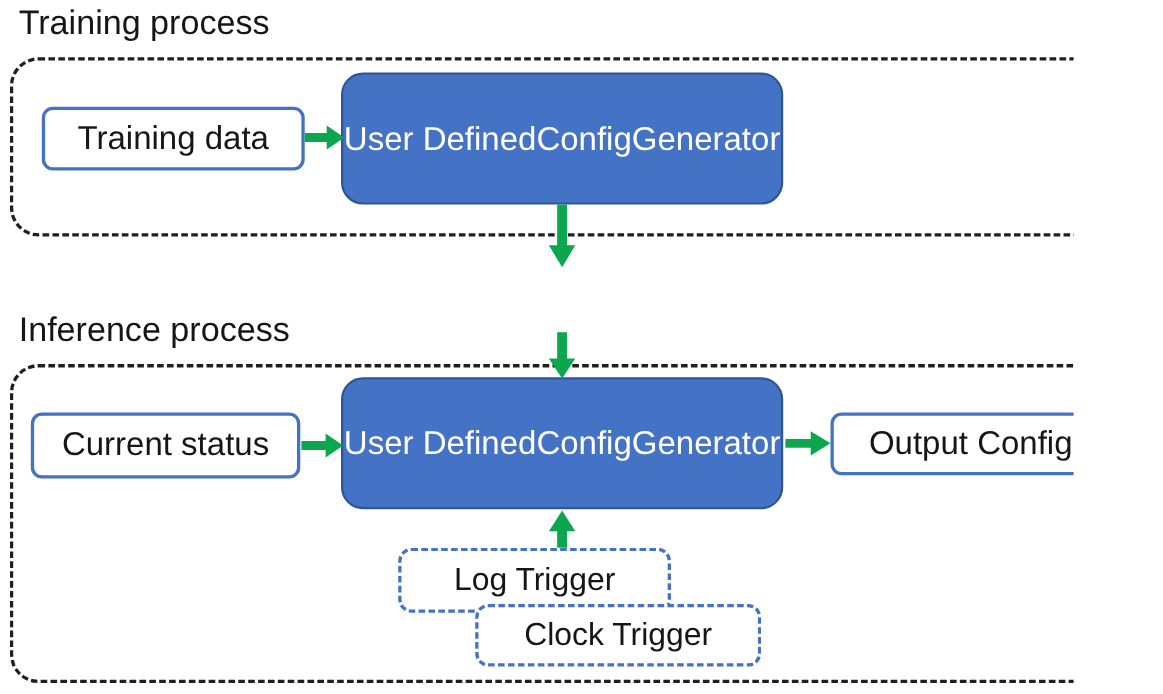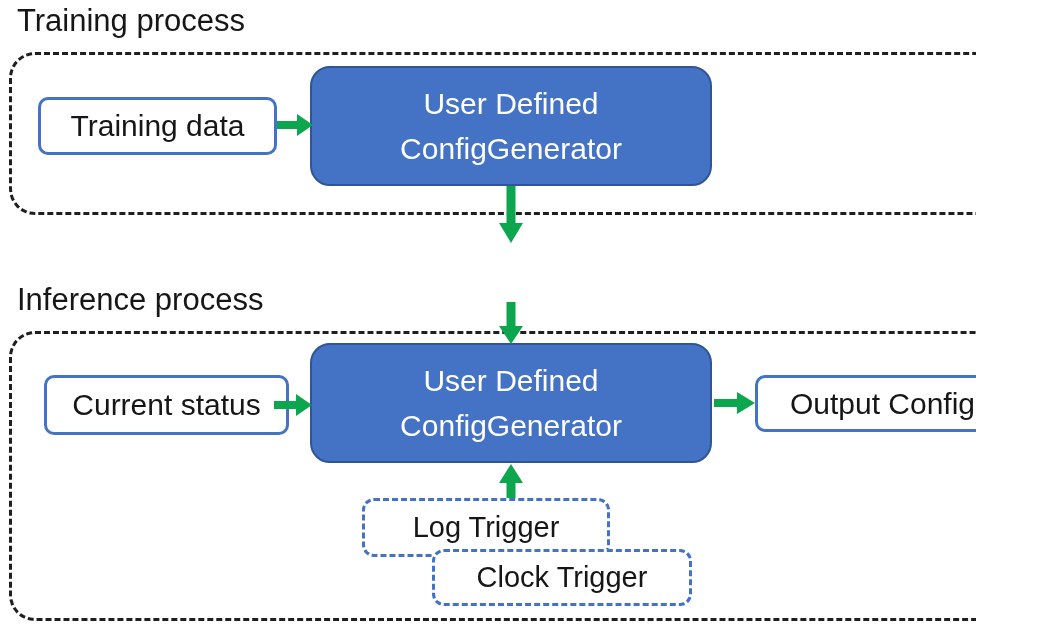--- a/index.html
+++ b/index.html
@@ -43,21 +43,20 @@
     color: var(--text-dark, #161616);
     z-index: 2;
     white-space: nowrap;
   }
   .blue-box {
     position: absolute;
     background: var(--primary-blue, #4472C4);
     border: 2px solid var(--primary-blue-border, #2F5597);
     border-radius: 20px;
     display: flex;
-    flex-direction: column;
     align-items: center;
     justify-content: center;
     color: var(--text-light, #ffffff);
     font-size: 30px;
     line-height: 45px;
     z-index: 2;
     text-align: center;
   }
   .trigger-box {
     position: absolute;
@@ -80,21 +79,21 @@
   }
   #arrows-layer polygon {
     fill: var(--arrow-green, #0CA64F);
   }
   
   #training-container   { left: 9px;   top: 52px;  width: 1033px; height: 157px; }
   #training-data-box    { left: 38px;  top: 97px;  width: 233px;  height: 52px; }
   #gen-training-box     { left: 310px; top: 66px;  width: 398px;  height: 116px; }
   #checkpoint-box       { left: 395px; top: 242px; width: 232px;  height: 54px; }
   #inference-container  { left: 9px;   top: 331px; width: 1033px; height: 284px; }
-  #current-status-box   { left: 44px;  top: 375px; width: 239px;  height: 54px; }
+  #current-status-box   { left: 28px;  top: 375px; width: 239px;  height: 54px; }
   #gen-inference-box    { left: 310px; top: 343px; width: 398px;  height: 116px; }
   #output-config-box    { left: 755px; top: 375px; width: 249px;  height: 51px; }
   #log-trigger-box      { left: 362px; top: 498px; width: 242px;  height: 53px; z-index: 4; }
   #clock-trigger-box    { left: 432px; top: 549px; width: 254px;  height: 51px; z-index: 5; }
   #training-label       { left: 17px;  top: 2px; }
   #inference-label      { left: 17px;  top: 281px; }
 </style>
 </head>
 <body>
 

